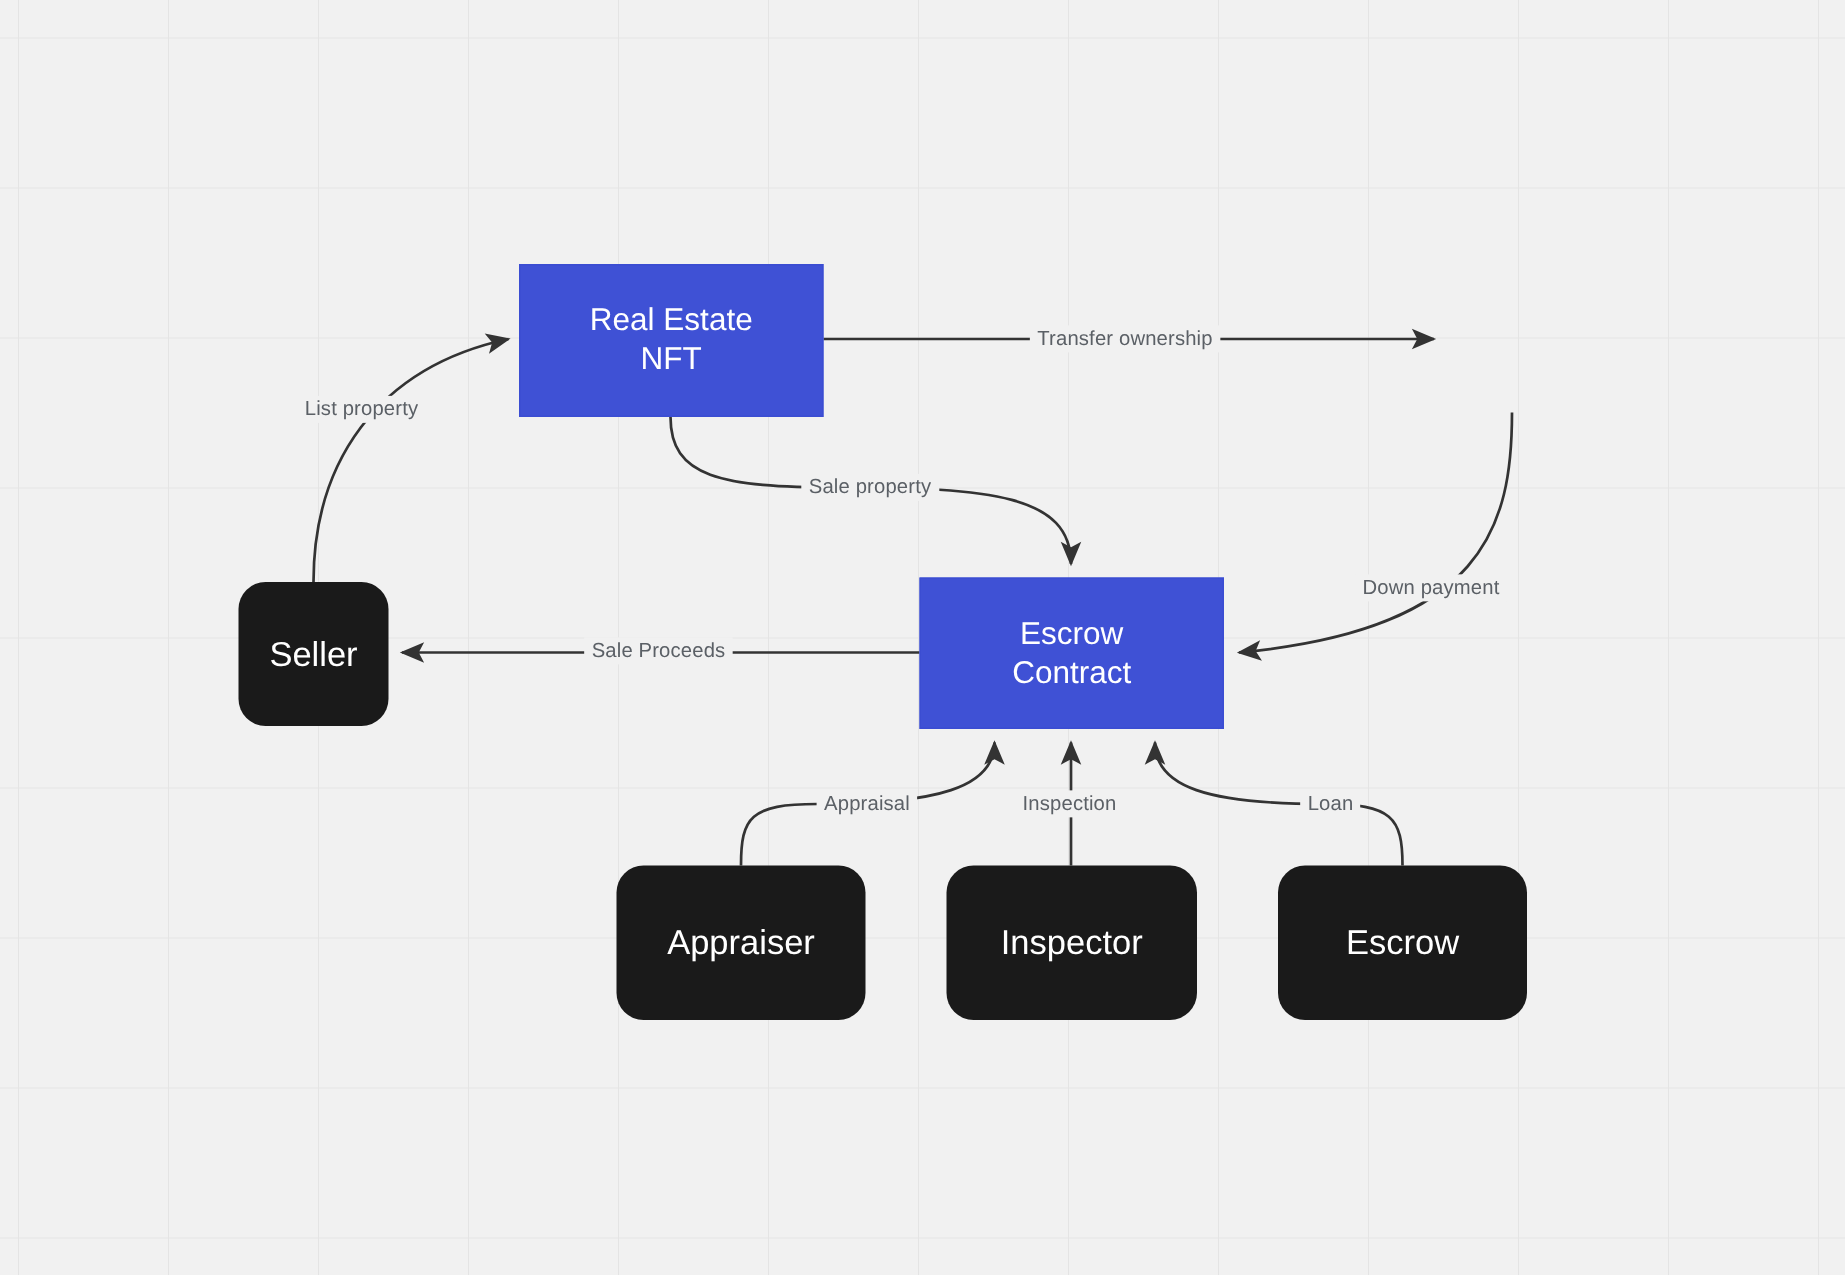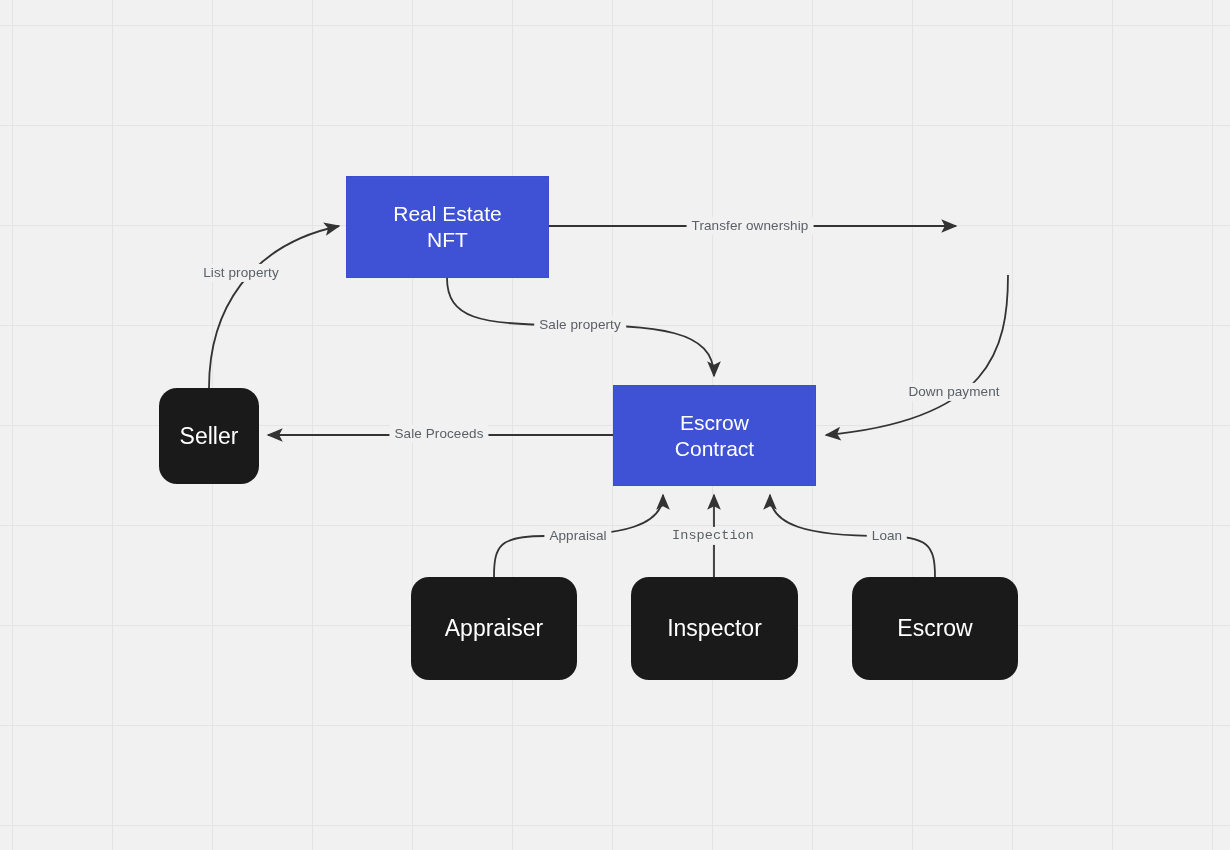--- a/index.html
+++ b/index.html
@@ -125,16 +125,16 @@
   <div class="node dark" style="left:852px; top:577px; width:166px; height:103px;">
     <span class="node-label">Escrow</span>
   </div>
 
   <div class="edge-label" style="left:241px; top:273px;">List property</div>
   <div class="edge-label" style="left:750px; top:226px;">Transfer ownership</div>
   <div class="edge-label" style="left:580px; top:325px;">Sale property</div>
   <div class="edge-label" style="left:954px; top:392px;">Down payment</div>
   <div class="edge-label" style="left:439px; top:434px;">Sale Proceeds</div>
   <div class="edge-label" style="left:578px; top:536px;">Appraisal</div>
-  <div class="edge-label" style="left:713px; top:536px;font-family:Liberation Mono, monospace;">Inspection</div>
+  <div class="edge-label" style="left:713px; top:536px;">Inspection</div>
   <div class="edge-label" style="left:851px; top:536px;margin-left:36px;">Loan</div>
 
 </div>
 
 </body></html>

